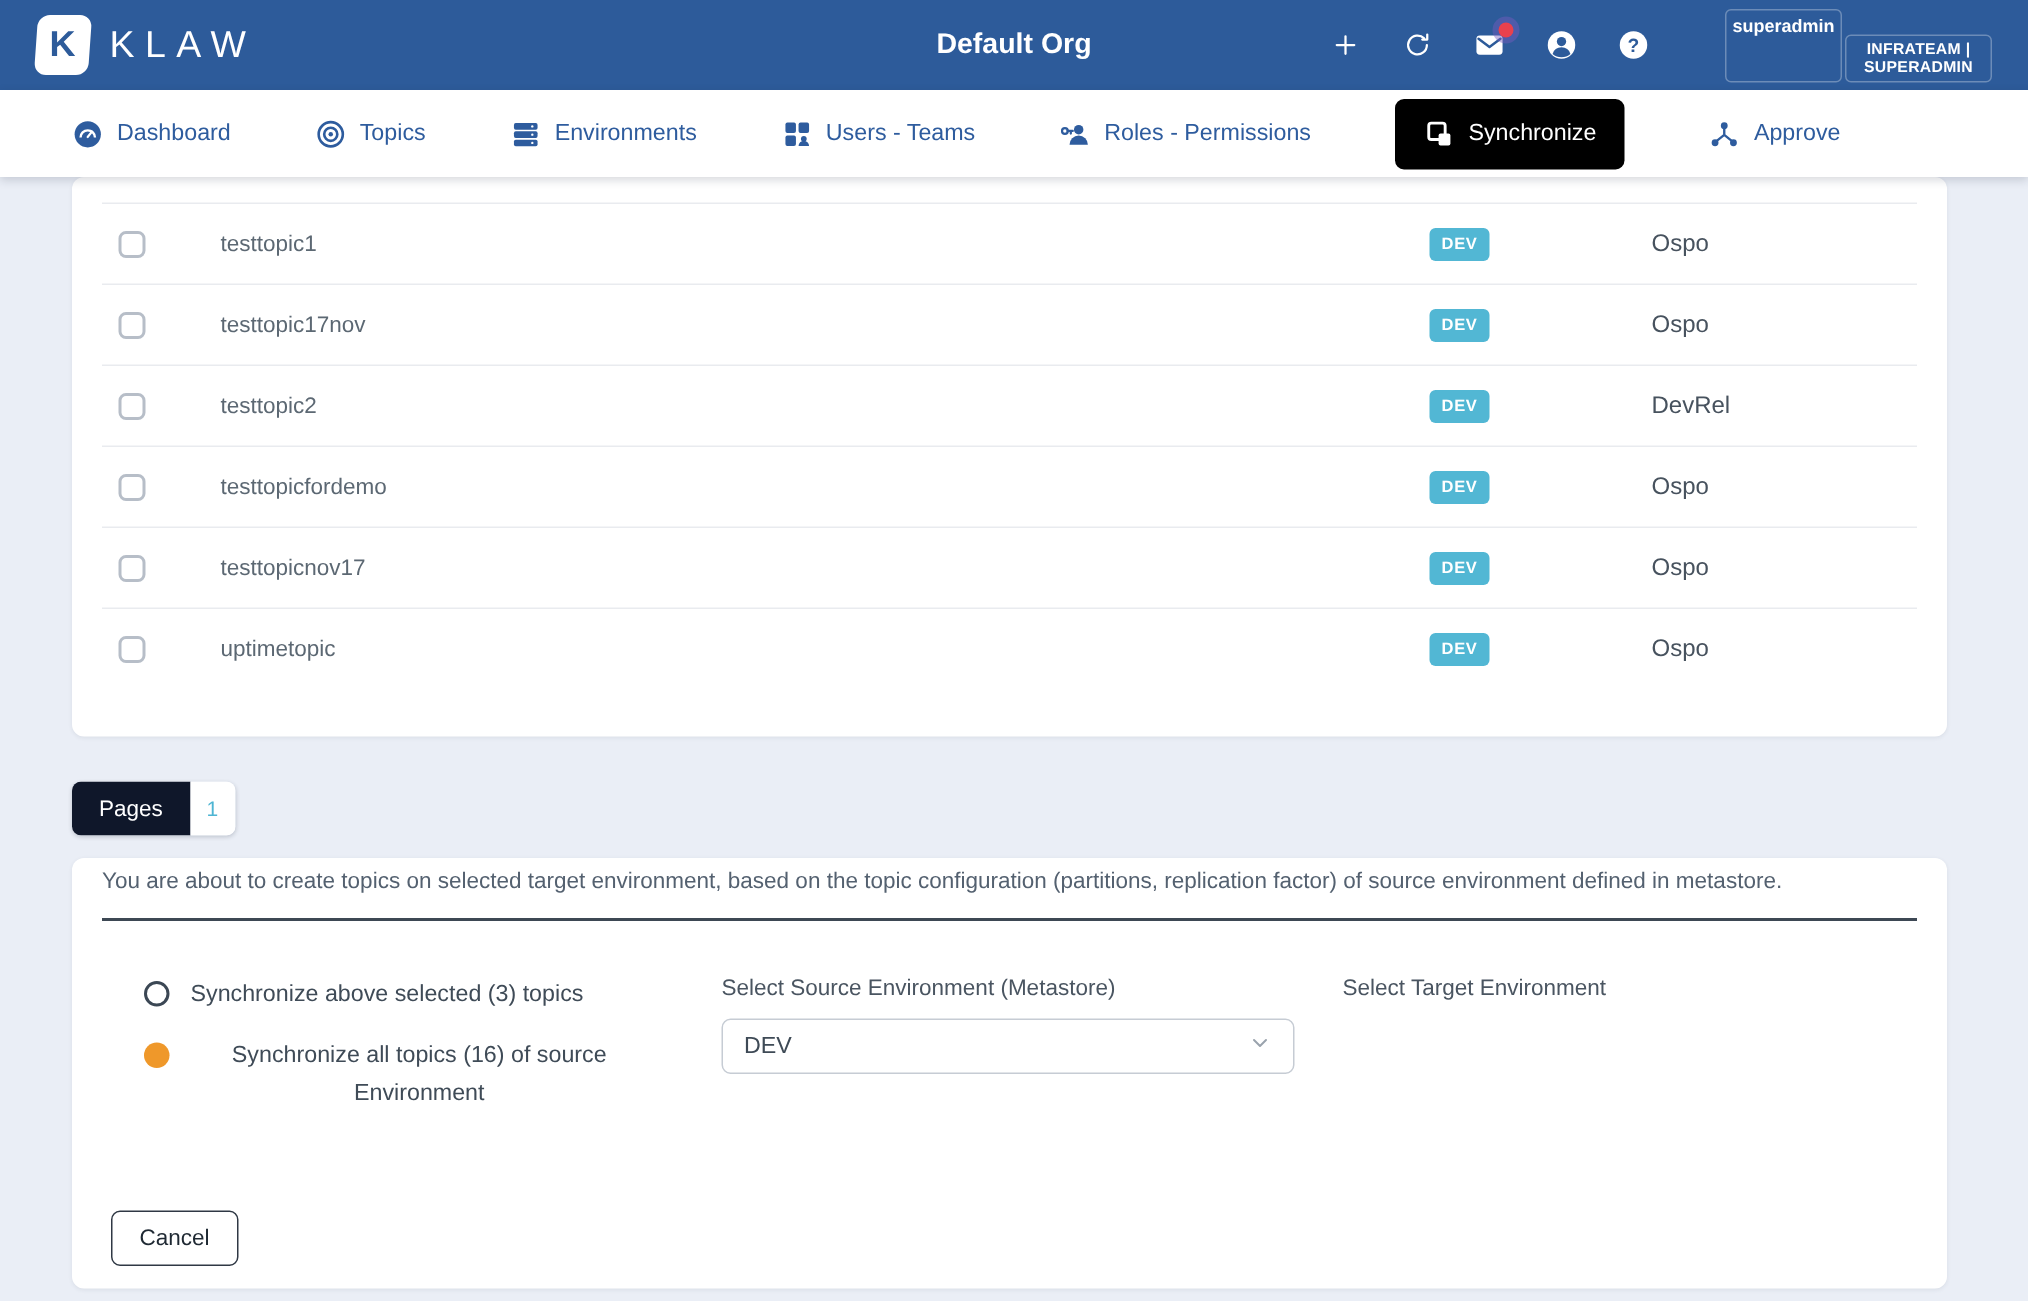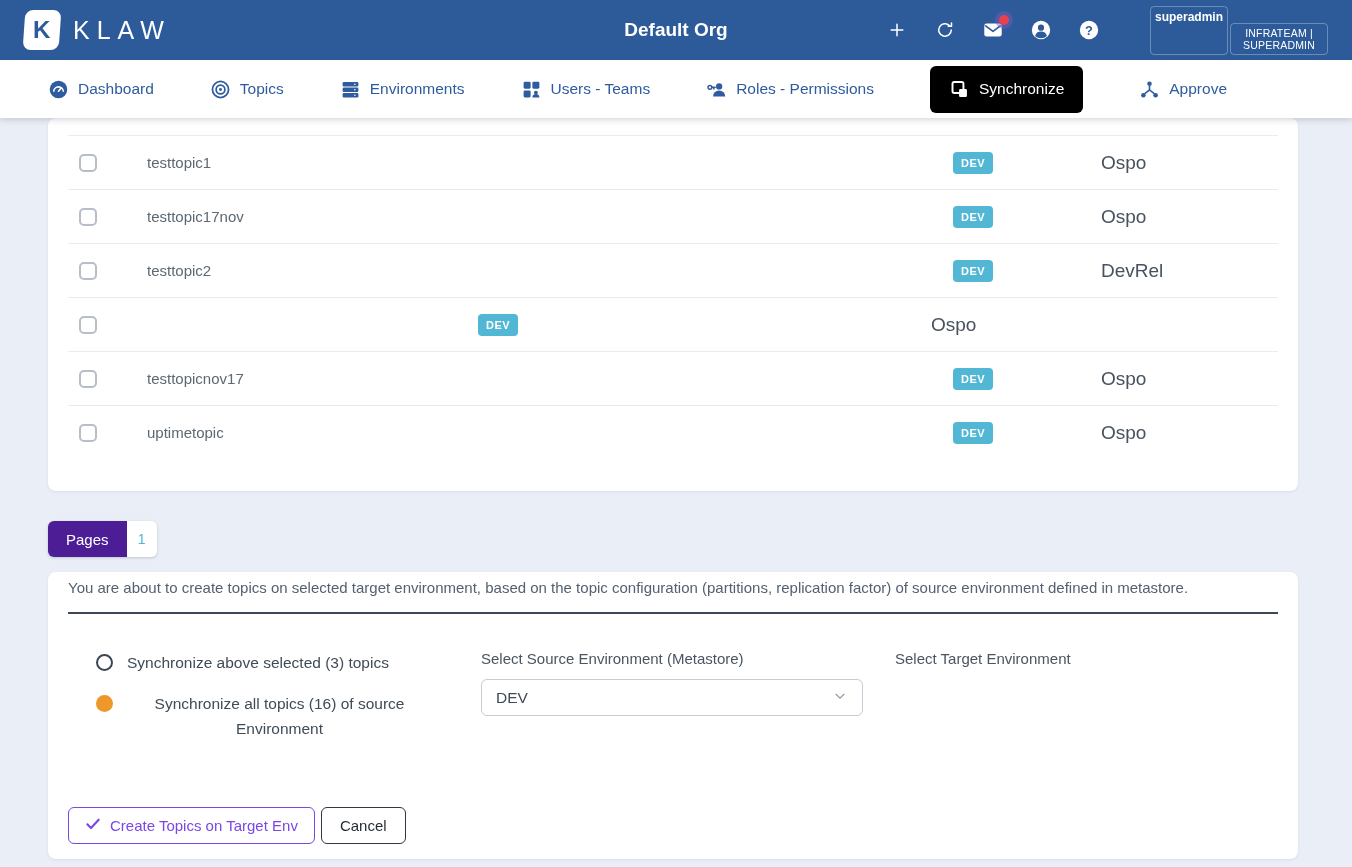--- a/index.html
+++ b/index.html
@@ -13,42 +13,42 @@
   .logo-mark span { color:#2d5b9a; font-weight:800; font-size:24px; transform:skewX(4deg); }
   .brand-name { font-size:25px; letter-spacing:7px; font-weight:400; color:#fff; }
   .org-title { position:absolute; left:50%; top:50%; transform:translate(-50%,-50%); font-size:19px; font-weight:700; }
   .header-right { position:absolute; right:24px; top:0; height:60px; display:flex; align-items:center; gap:26px; }
   .hicon { width:22px; height:22px; display:flex; align-items:center; justify-content:center; cursor:pointer; position:relative; }
   .hicon svg { display:block; }
   .notif-dot { position:absolute; top:-4px; right:-5px; width:10px; height:10px; border-radius:50%; background:#e8414d; box-shadow:0 0 0 4px rgba(120,90,190,0.45); }
   .user-chips { margin-left:24px; width:178px; display:flex; flex-direction:row; gap:2px; }
   .chip { border:1px solid rgba(255,255,255,0.3); border-radius:4px; text-align:center; padding:3px 4px; cursor:pointer; }
   .chip.top { font-size:12px; font-weight:700; }
-  .chip.bottom { font-size:10.5px; font-weight:400; letter-spacing:0.2px;margin-top:17px; }
+  .chip.bottom { font-size:10.5px; font-weight:700; letter-spacing:0.2px;margin-top:17px; }
 
   
   .nav { height:58px; background:#fff; box-shadow:0 2px 6px rgba(30,40,60,0.18); display:flex; align-items:center; padding:0 48px; gap:56px; position:relative; z-index:5; }
   .nav-item { display:flex; align-items:center; gap:9px; color:#2e5c9e; font-size:15.5px; font-weight:500; cursor:pointer; white-space:nowrap; }
   .nav-item svg { display:block; }
   .nav-item.active { background:#000000; color:#fff; padding:13px 19px; border-radius:6px;align-items:center; }
 
   
   .table-card { margin:0 54px 0 48px; width:1250px; height:373px; background:#fff; border-radius:8px; box-shadow:0 1px 3px rgba(40,50,70,0.08); padding:4px 20px; overflow:hidden; }
   .row-spacer { height:13px; }
   .trow { display:grid; grid-template-columns:40px 780px 170px 1fr; align-items:center; height:54px; border-top:1px solid #e9ebef; }
   .cb-cell { display:flex; justify-content:center; }
   .checkbox { width:18px; height:18px; border:2px solid #b7bec8; border-radius:5px; background:#fff; cursor:pointer; }
   .topic-cell { padding-left:39px; color:#5c6873; font-size:15px; }
   .env-cell { display:flex; justify-content:center; }
   .env-badge { background:#52b7d4; color:#fff; font-size:11px; font-weight:700; letter-spacing:0.4px; padding:5px 8px; border-radius:4px; }
-  .team-cell { padding-left:43px; color:#47525e; font-size:19px; }
+  .team-cell { padding-left:43px; color:#47525e; font-size:16px; }
 
   
   .pages-group { margin:30px 0 0 48px; display:inline-flex; height:36px; border-radius:6px; overflow:hidden; box-shadow:0 1px 3px rgba(40,50,70,0.22); }
-  .pages-btn { background:#4c1d95; color:#fff; font-size:15px; display:flex; align-items:center; padding:0 18px; cursor:pointer; }
+  .pages-btn { background:#0f172a; color:#fff; font-size:15px; display:flex; align-items:center; padding:0 18px; cursor:pointer; }
   .page-num { background:#fff; color:#4eb5d3; font-size:14px; width:30px; display:flex; align-items:center; justify-content:center; cursor:pointer; }
 
   
   .sync-card { margin:15px 54px 0 48px; width:1250px; height:287px; background:#fff; border-radius:8px; box-shadow:0 1px 3px rgba(40,50,70,0.08); padding:6px 20px; }
   .info-text { font-size:15px; color:#546170; line-height:20px; }
   .rule { border:none; border-top:2px solid #3d4854; margin-top:14px; }
   .form-row { display:flex; margin-top:36px; }
   .radio-col { width:413px; padding-left:28px; }
   .radio-item { display:flex; align-items:flex-start; gap:14px; margin-bottom:16px; cursor:pointer;text-align:center; }
   .radio-circle { flex:0 0 17px; width:17px; height:17px; border-radius:50%; margin-top:4px; }
@@ -228,20 +228,21 @@
     <div class="topic-cell">testtopic2</div>
     <div class="env-cell">
         <span class="env-badge">DEV</span>
       </div>
     <div class="team-cell">DevRel</div>
   </div>
   <div class="trow">
     <div class="cb-cell">
         <div class="checkbox"></div>
       </div>
+    <div class="topic-cell">testtopicfordemo</div>
     <div class="env-cell">
         <span class="env-badge">DEV</span>
       </div>
     <div class="team-cell">Ospo</div>
   </div>
   <div class="trow">
     <div class="cb-cell">
         <div class="checkbox"></div>
       </div>
     <div class="topic-cell">testtopicnov17</div>
@@ -294,24 +295,18 @@
             </svg></span>
       </div>
     </div>
 
     <div class="field">
       <div class="field-label">Select Target Environment</div>
     </div>
   </div>
 
   <div class="btn-row">
-    <button class="btn btn-create">
-      <span><svg width="16" height="16" viewBox="0 0 24 24">
-            <path d="M3.5 12.5l5.5 5.5L20.5 5.5" stroke="#7a46e8" stroke-width="3.2" fill="none" stroke-linecap="round" stroke-linejoin="round"></path>
-          </svg></span>
-      <span>Create Topics on Target Env</span>
-    </button>
     <button class="btn btn-cancel">Cancel</button>
   </div>
 </div>
 
 
 
 
 </body></html>

